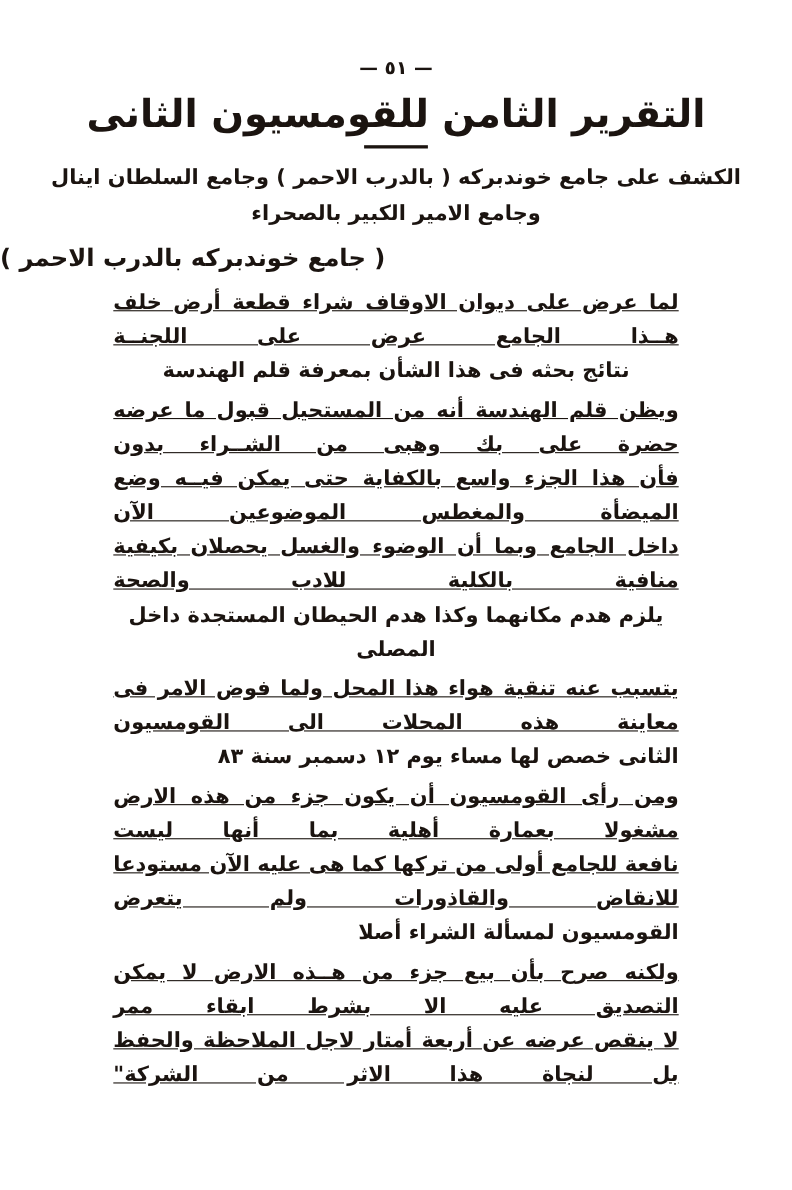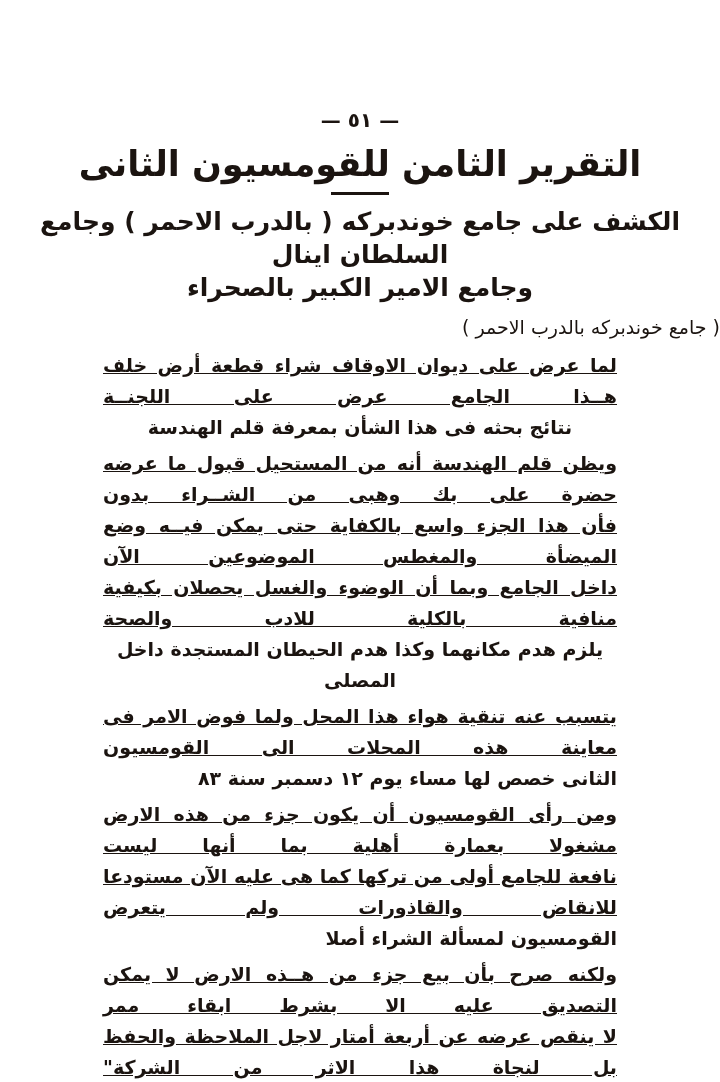--- a/index.html
+++ b/index.html
@@ -1,33 +1,33 @@
 <!DOCTYPE html>
 <html lang="ar" dir="rtl"><head>
 <meta charset="utf-8">
 <style>
   html,body{margin:0;padding:0;background:#ffffff;}
   .page{
     width:720px;height:1082px;background:#ffffff;position:relative;
     font-family:"DejaVu Sans",sans-serif;color:#1b1410;direction:rtl;overflow:hidden;
   }
   .pagenum{
-    text-align:center;padding-top:108px;font-size:20px;font-weight:700;letter-spacing:2px;
+    text-align:center;padding-top:52px;font-size:17px;font-weight:700;letter-spacing:2px;
   }
   .title{
     text-align:center;margin-top:14px;font-size:35px;font-weight:700;line-height:36px;
   }
   .title-rule{
     width:58px;height:0;border-top:3px solid #1b1410;margin:10px auto 0 auto;
   }
   .subtitle{
-    margin-top:10px;text-align:center;font-size:25px;font-weight:700;line-height:33px;
+    margin-top:10px;text-align:center;font-size:19px;font-weight:700;line-height:33px;
   }
   .section-heading{
-    text-align:right;margin-top:12px;font-size:19px;font-weight:400;
+    text-align:left;margin-top:12px;font-size:22px;font-weight:700;
   }
   .content{
     width:514px;margin:12px auto 0 auto;font-size:19px;font-weight:700;line-height:31px;
   }
   .para{margin:0 0 5px 0;}
   .ln{text-align:justify;text-align-last:justify;text-decoration:underline;}
   .ln-center{text-align:center;text-align-last:center;}
   .ln-right{text-align:right;text-align-last:right;}
 </style>
 </head>

